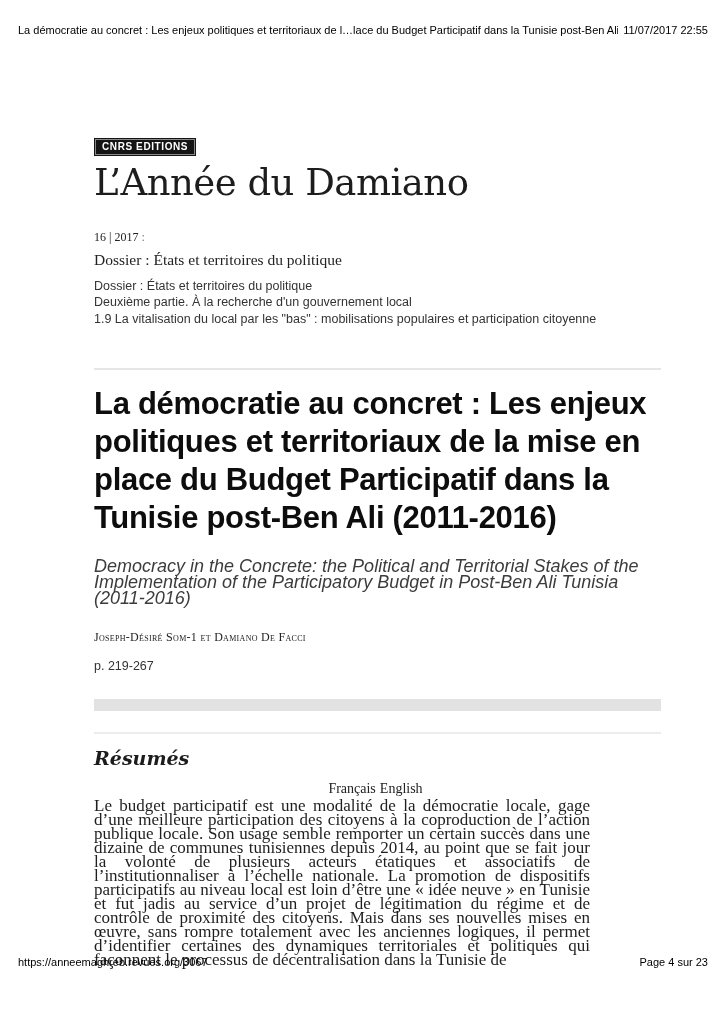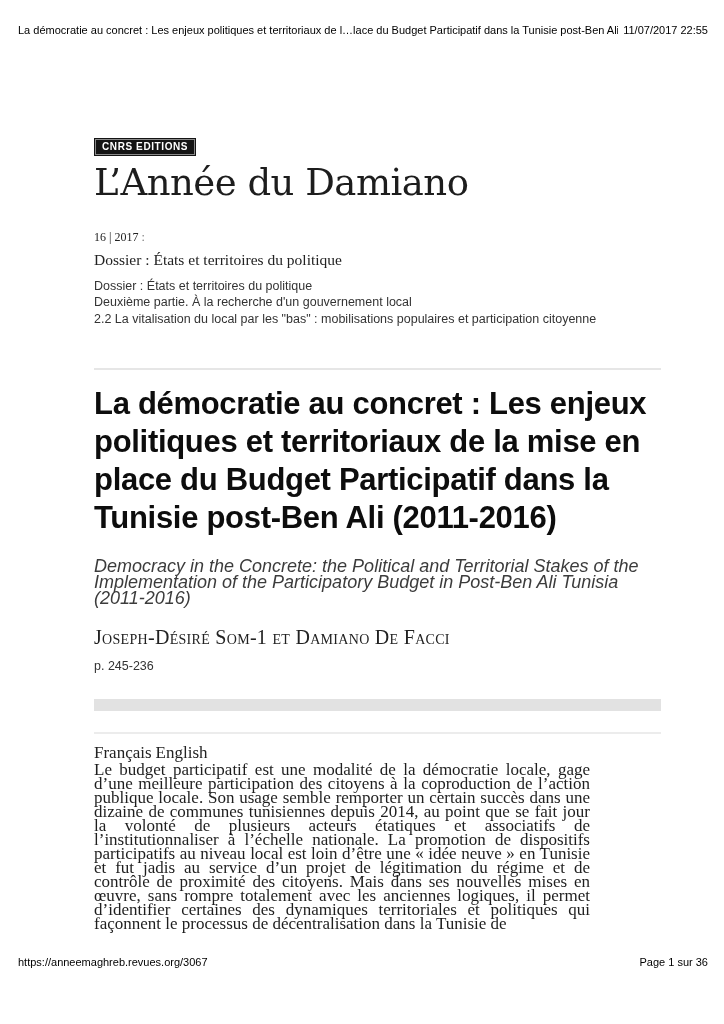--- a/index.html
+++ b/index.html
@@ -60,41 +60,41 @@
 
   .article-title-en {
     margin-top: 21px;
     font-style: italic; font-size: 18px; line-height: 16px; color: #3c3c3c;
     max-width: 560px;
   }
 
   .authors {
     margin-top: 21px;
     font-family: "Liberation Serif", "DejaVu Serif", serif;
-    font-variant: small-caps; font-size: 20px; letter-spacing: 0.3px;
+    font-variant: small-caps; font-size: 12px; letter-spacing: 0.3px;
     color: #222; line-height: 21px;
   }
 
   .pages { margin-top: 11px; font-size: 12.5px; color: #333; }
 
   .divider-band { margin-top: 26px; height: 12px; background: #e2e2e2; width: 100%; }
 
   .rule2 { margin-top: 21px; height: 2px; background: #ececec; width: 100%; }
 
   .resumes-heading {
     margin-top: 13px;
     font-family: "DejaVu Serif", "Liberation Serif", serif;
     font-weight: bold; font-style: italic; font-size: 19px; color: #1c1c1c;
     line-height: 23px;
   }
 
   .lang-tabs {
     margin-top: 11px;
     font-family: "Liberation Serif", "DejaVu Serif", serif;
-    font-size: 17px; color: #222; line-height: 16px;
+    font-size: 14px; color: #222; line-height: 16px; text-align: center;
   }
   .lang-tabs span { margin-right: 4px; }
 
   .abstract {
     margin-top: 2px; width: 496px;
     font-family: "Liberation Serif", "DejaVu Serif", serif;
     font-size: 17px; line-height: 14px; color: #1e1e1e;
     text-align: justify;
   }
 </style>
@@ -113,42 +113,43 @@
   <h1 class="journal-title">L’Année du Damiano</h1>
 
   <div class="issue-line">
     <span>16 | 2017</span><span class="colon"> :</span>
   </div>
   <div class="dossier-line">Dossier : États et territoires du politique</div>
 
   <div class="breadcrumbs">
     <div class="crumb">Dossier : États et territoires du politique</div>
     <div class="crumb">Deuxième partie. À la recherche d'un gouvernement local</div>
-    <div class="crumb">2.2 La vitalisation du local par les "bas" : mobilisations populaires et participation citoyenne</div>
+    <div class="crumb">1.9 La vitalisation du local par les "bas" : mobilisations populaires et participation citoyenne</div>
   </div>
 
   <div class="rule"></div>
 
   <h2 class="article-title">La démocratie au concret : Les enjeux politiques et territoriaux de la mise en place du Budget Participatif dans la Tunisie post-Ben Ali (2011-2016)</h2>
 
   <div class="article-title-en">Democracy in the Concrete: the Political and Territorial Stakes of the Implementation of the Participatory Budget in Post-Ben Ali Tunisia (2011-2016)</div>
 
   <div class="authors">Joseph-Désiré Som-1 et Damiano De Facci</div>
 
-  <div class="pages">p. 245-236</div>
+  <div class="pages">p. 219-267</div>
 
   <div class="divider-band"></div>
 
   <div class="rule2"></div>
 
+  <h3 class="resumes-heading">Résumés</h3>
 
   <div class="lang-tabs">
     <span>Français</span><span>English</span>
   </div>
 
   <p class="abstract">Le budget participatif est une modalité de la démocratie locale, gage d’une meilleure participation des citoyens à la coproduction de l’action publique locale. Son usage semble remporter un certain succès dans une dizaine de communes tunisiennes depuis 2014, au point que se fait jour la volonté de plusieurs acteurs étatiques et associatifs de l’institutionnaliser à l’échelle nationale. La promotion de dispositifs participatifs au niveau local est loin d’être une « idée neuve » en Tunisie et fut jadis au service d’un projet de légitimation du régime et de contrôle de proximité des citoyens. Mais dans ses nouvelles mises en œuvre, sans rompre totalement avec les anciennes logiques, il permet d’identifier certaines des dynamiques territoriales et politiques qui façonnent le processus de décentralisation dans la Tunisie de</p>
 
 </div>
 
 <div class="print-bar bottom">
   <span>https://anneemaghreb.revues.org/3067</span>
-  <span>Page 1 sur 36</span>
+  <span>Page 4 sur 23</span>
 </div>
 
 </body></html>

